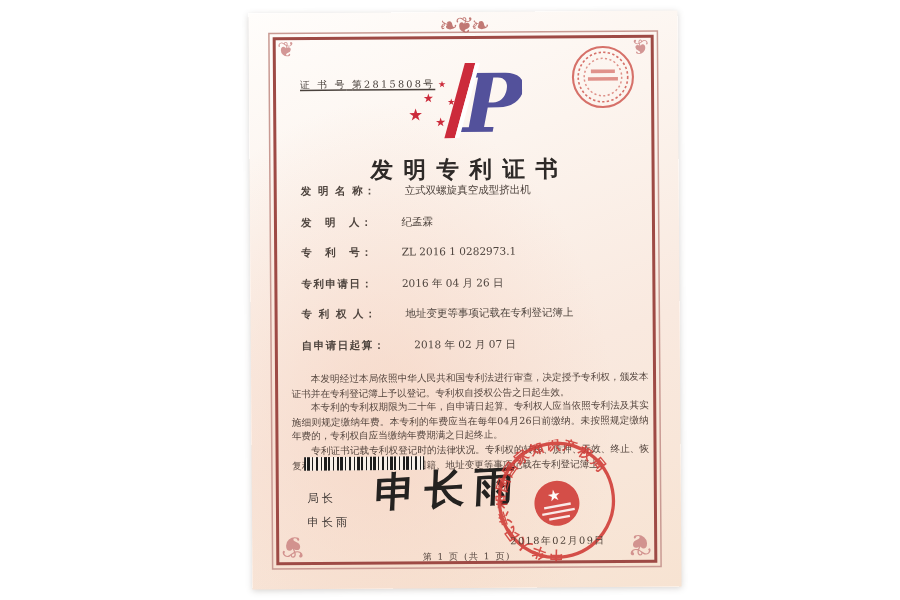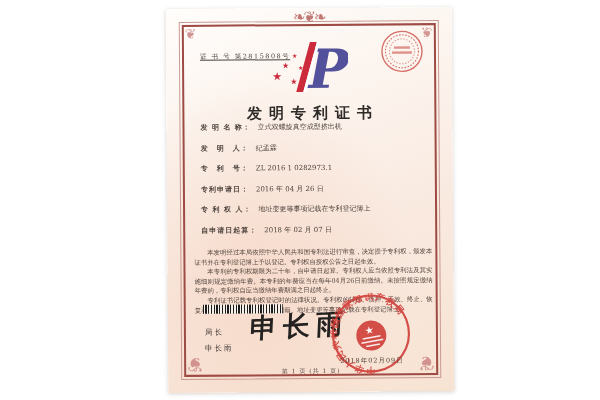--- a/index.html
+++ b/index.html
@@ -27,21 +27,21 @@
   .certno{position:absolute;left:34px;top:44px;font-size:6.5px;letter-spacing:1.5px;color:#4a423d;text-decoration:underline;}
   .logo{position:absolute;left:104px;top:30px;width:78px;height:56px;}
   .agency-seal{position:absolute;left:214px;top:22px;width:44px;height:44px;opacity:.85;}
   .title{
     position:absolute;left:0;right:0;top:96px;text-align:center;
     font-size:15px;font-weight:bold;color:#2e2a28;letter-spacing:7px;text-indent:7px;
   }
   .fields{position:absolute;left:34px;right:20px;top:114px;}
   .frow{height:20.5px;font-size:7px;color:#4e443e;white-space:nowrap;}
   .frow .fl{letter-spacing:1px;font-weight:bold;}
-  .frow .fv{margin-left:7px;}
+  .frow .fv{margin-left:19px;}
   .paras{position:absolute;left:27px;right:21px;top:240px;}
   .paras p{
     margin:0;font-size:6.4px;line-height:9.6px;color:#55463f;
     text-indent:2em;text-align:justify;
   }
   .barcode{
     position:absolute;left:35px;top:296px;width:80px;height:9px;
     background:repeating-linear-gradient(90deg,
       #1c1c1c 0 1px,#f8f1ea 1px 2px,#1c1c1c 2px 4px,#f8f1ea 4px 5px,
       #1c1c1c 5px 6px,#f8f1ea 6px 8px,#1c1c1c 8px 9px,#f8f1ea 9px 11px);

